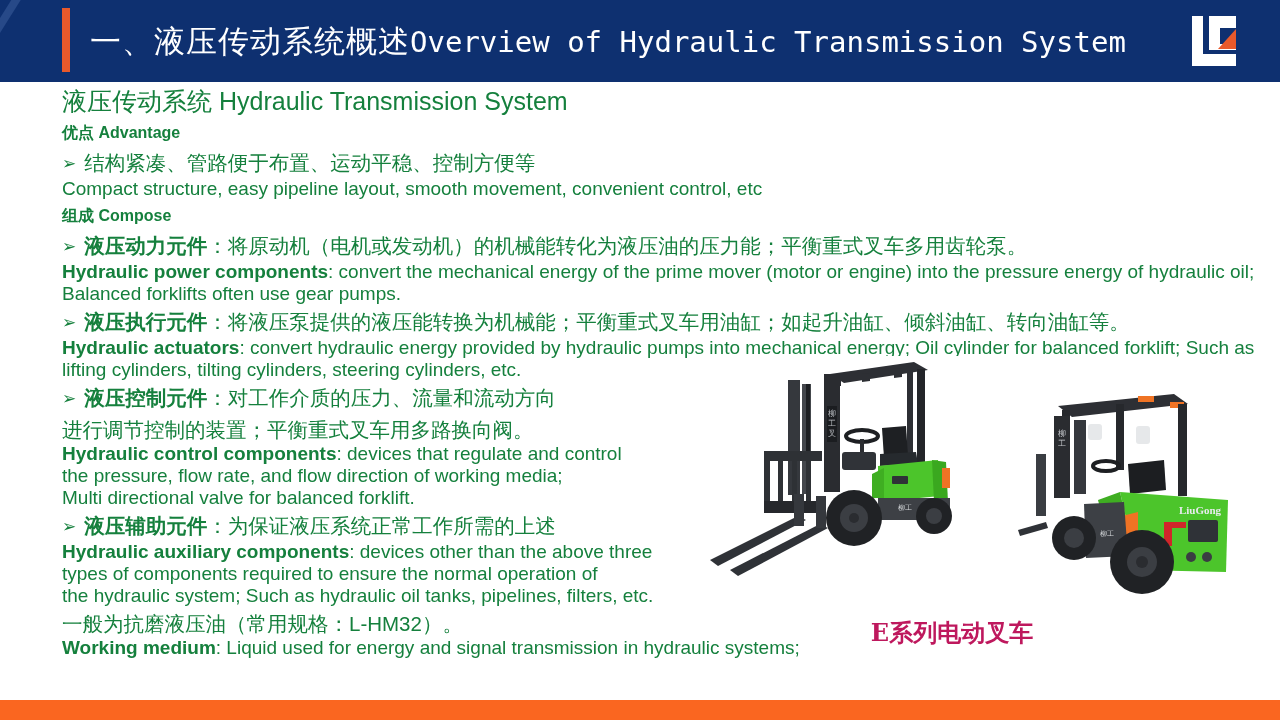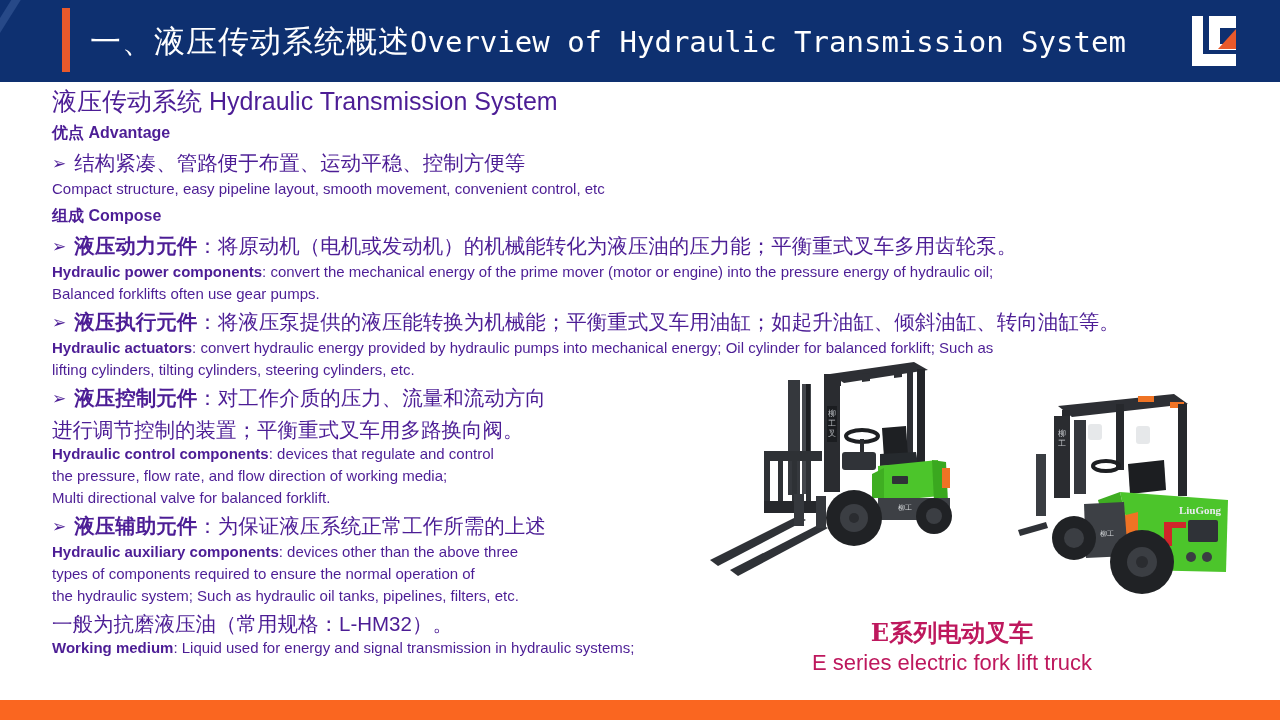--- a/index.html
+++ b/index.html
@@ -39,41 +39,41 @@
     font-family:"DejaVu Sans Mono","Liberation Mono",monospace;
     font-size:29px;font-weight:400;letter-spacing:0px;
   }
 
   
   .logo{position:absolute;right:38px;top:14px;width:56px;height:54px;}
   .logo svg{display:block;}
 
   
   .content{
-    position:absolute;left:52px;top:84px;width:1160px;height:600px;
-    color:#4c1d95;
+    position:absolute;left:62px;top:84px;width:1160px;height:600px;
+    color:#15803d;
   }
   .line{white-space:nowrap;}
 
   .h-main{font-size:25px;line-height:30px;font-weight:400;margin:2px 0 0 0;}
   .h-main .cn{font-family:"DejaVu Sans","Liberation Sans",sans-serif;font-weight:400;}
   .h-main .en{font-family:"Liberation Sans",sans-serif;font-weight:400;}
 
   .h-sub{font-size:16px;line-height:26px;font-weight:700;margin-top:3px;}
 
   .bullet-cn{
     font-size:20.5px;line-height:27px;font-weight:400;margin-top:3px;
   }
   .bullet-cn .arrow{
     font-family:"DejaVu Sans",sans-serif;font-size:17px;margin-right:8px;
     position:relative;top:-1px;
   }
   .bullet-cn .kw{font-weight:700;}
 
-  .en-line{font-size:15px;line-height:22px;font-weight:400;}
+  .en-line{font-size:19px;line-height:22px;font-weight:400;}
   .en-line b{font-weight:700;}
 
   
   .pics{position:absolute;left:672px;top:356px;width:560px;height:270px;}
   .pic{position:absolute;}
   .pic-a{left:30px;top:0px;width:300px;height:245px;}
   .pic-b{left:316px;top:24px;width:244px;height:226px;}
 
   .caption{
     position:absolute;left:672px;top:618px;width:560px;text-align:center;
@@ -273,17 +273,16 @@
       <circle cx="154" cy="182" r="32" fill="#202225"></circle>
       <circle cx="154" cy="182" r="15" fill="#3b3e43"></circle>
       <circle cx="154" cy="182" r="6" fill="#2a2c30"></circle>
 
       <path d="M30 150 L58 142 L60 148 L32 156 Z" fill="#2f3237"></path>
     </svg>
   </div>
 
   <div class="caption">
     <span class="cn">E系列电动叉车</span>
-    <span class="en">E series electric fork lift truck</span>
   </div>
 
   <div class="footer"></div>
 </div>
 
 </body></html>

